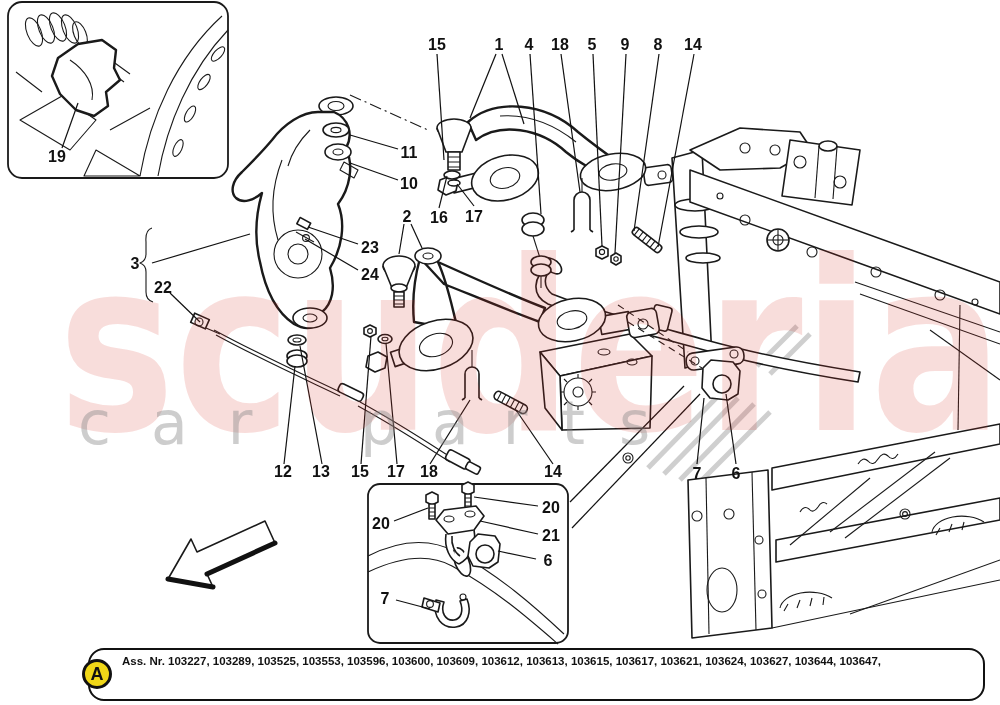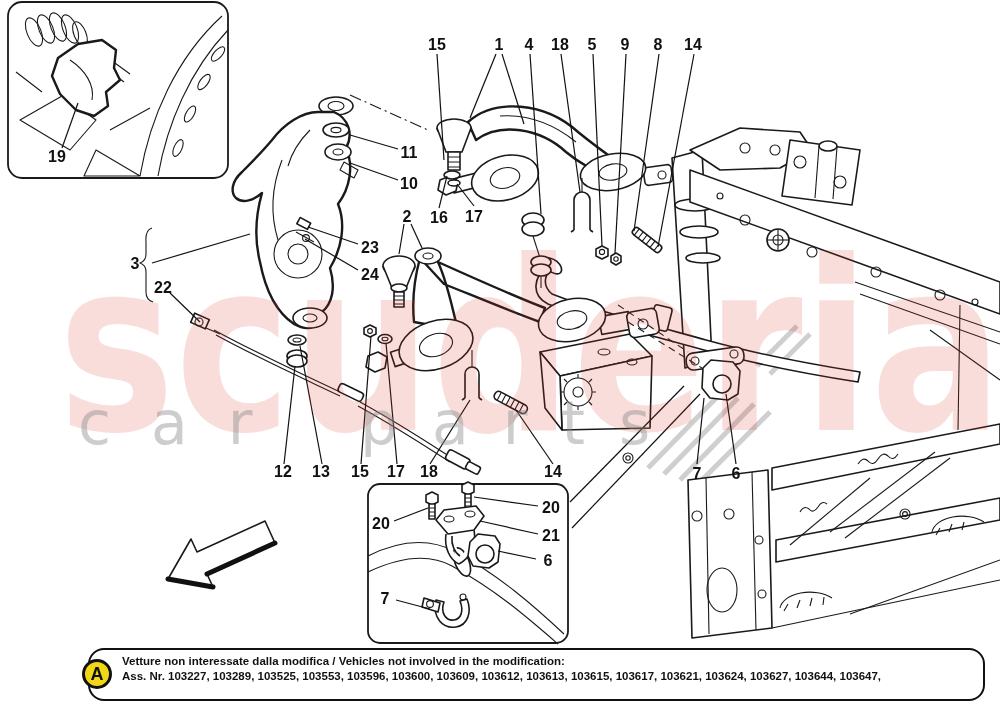--- a/index.html
+++ b/index.html
@@ -388,18 +388,17 @@
   <g style="pointer-events:none;">
     <text class="wm1" x="58" y="430" font-size="238" textLength="945" lengthAdjust="spacingAndGlyphs" fill="#d93025" opacity="0.16">scuderia</text>
     <text class="wm2" x="78" y="444" font-size="60" letter-spacing="40" fill="#8a8a8a" opacity="0.42">car</text>
     <text class="wm2" x="360" y="444" font-size="60" letter-spacing="34" fill="#8a8a8a" opacity="0.42">parts</text>
   </g>
 </svg>
 
   <div id="note-box">
     <div id="note-badge" title="A" style="background: rgb(240, 215, 24);">A</div>
     <div id="note-text">
-      <div>Vetture non interessate dalla modifica / Vehicles not involved in the modification:</div>
       <div>Ass. Nr. 103227, 103289, 103525, 103553, 103596, 103600, 103609, 103612, 103613, 103615, 103617, 103621, 103624, 103627, 103644, 103647,</div>
     </div>
   </div>
 
 </div>
 
 </body></html>

